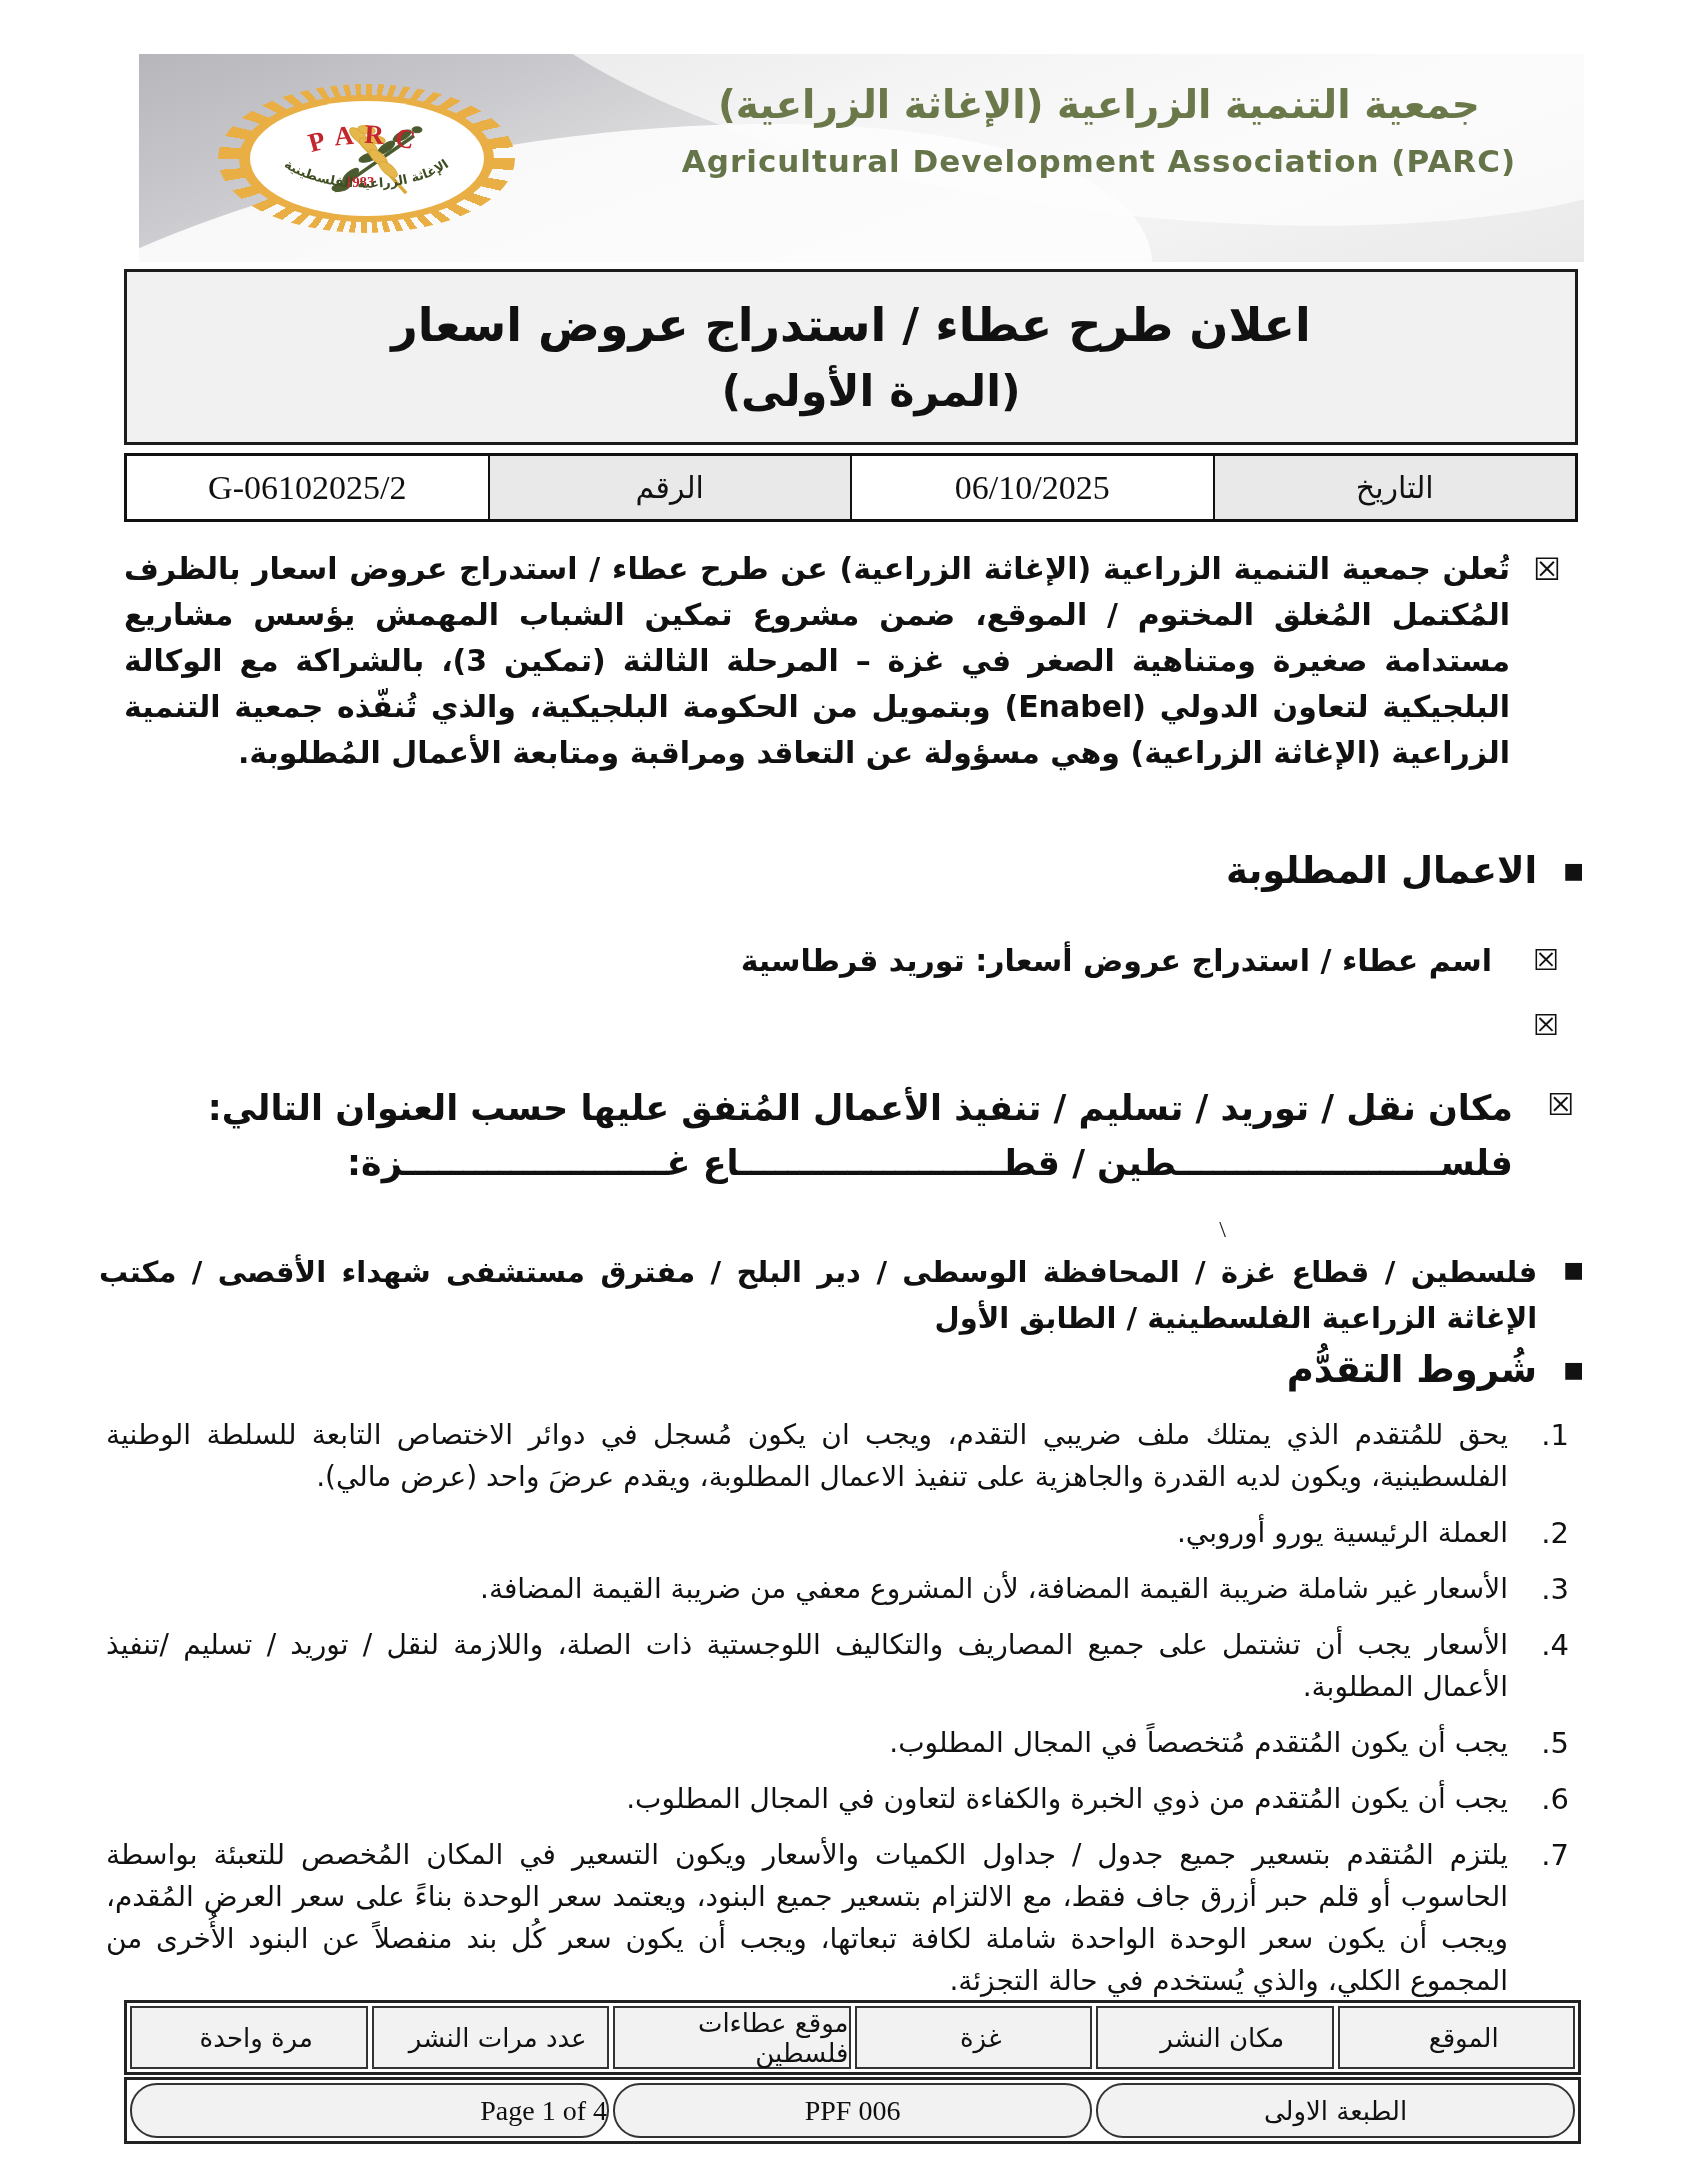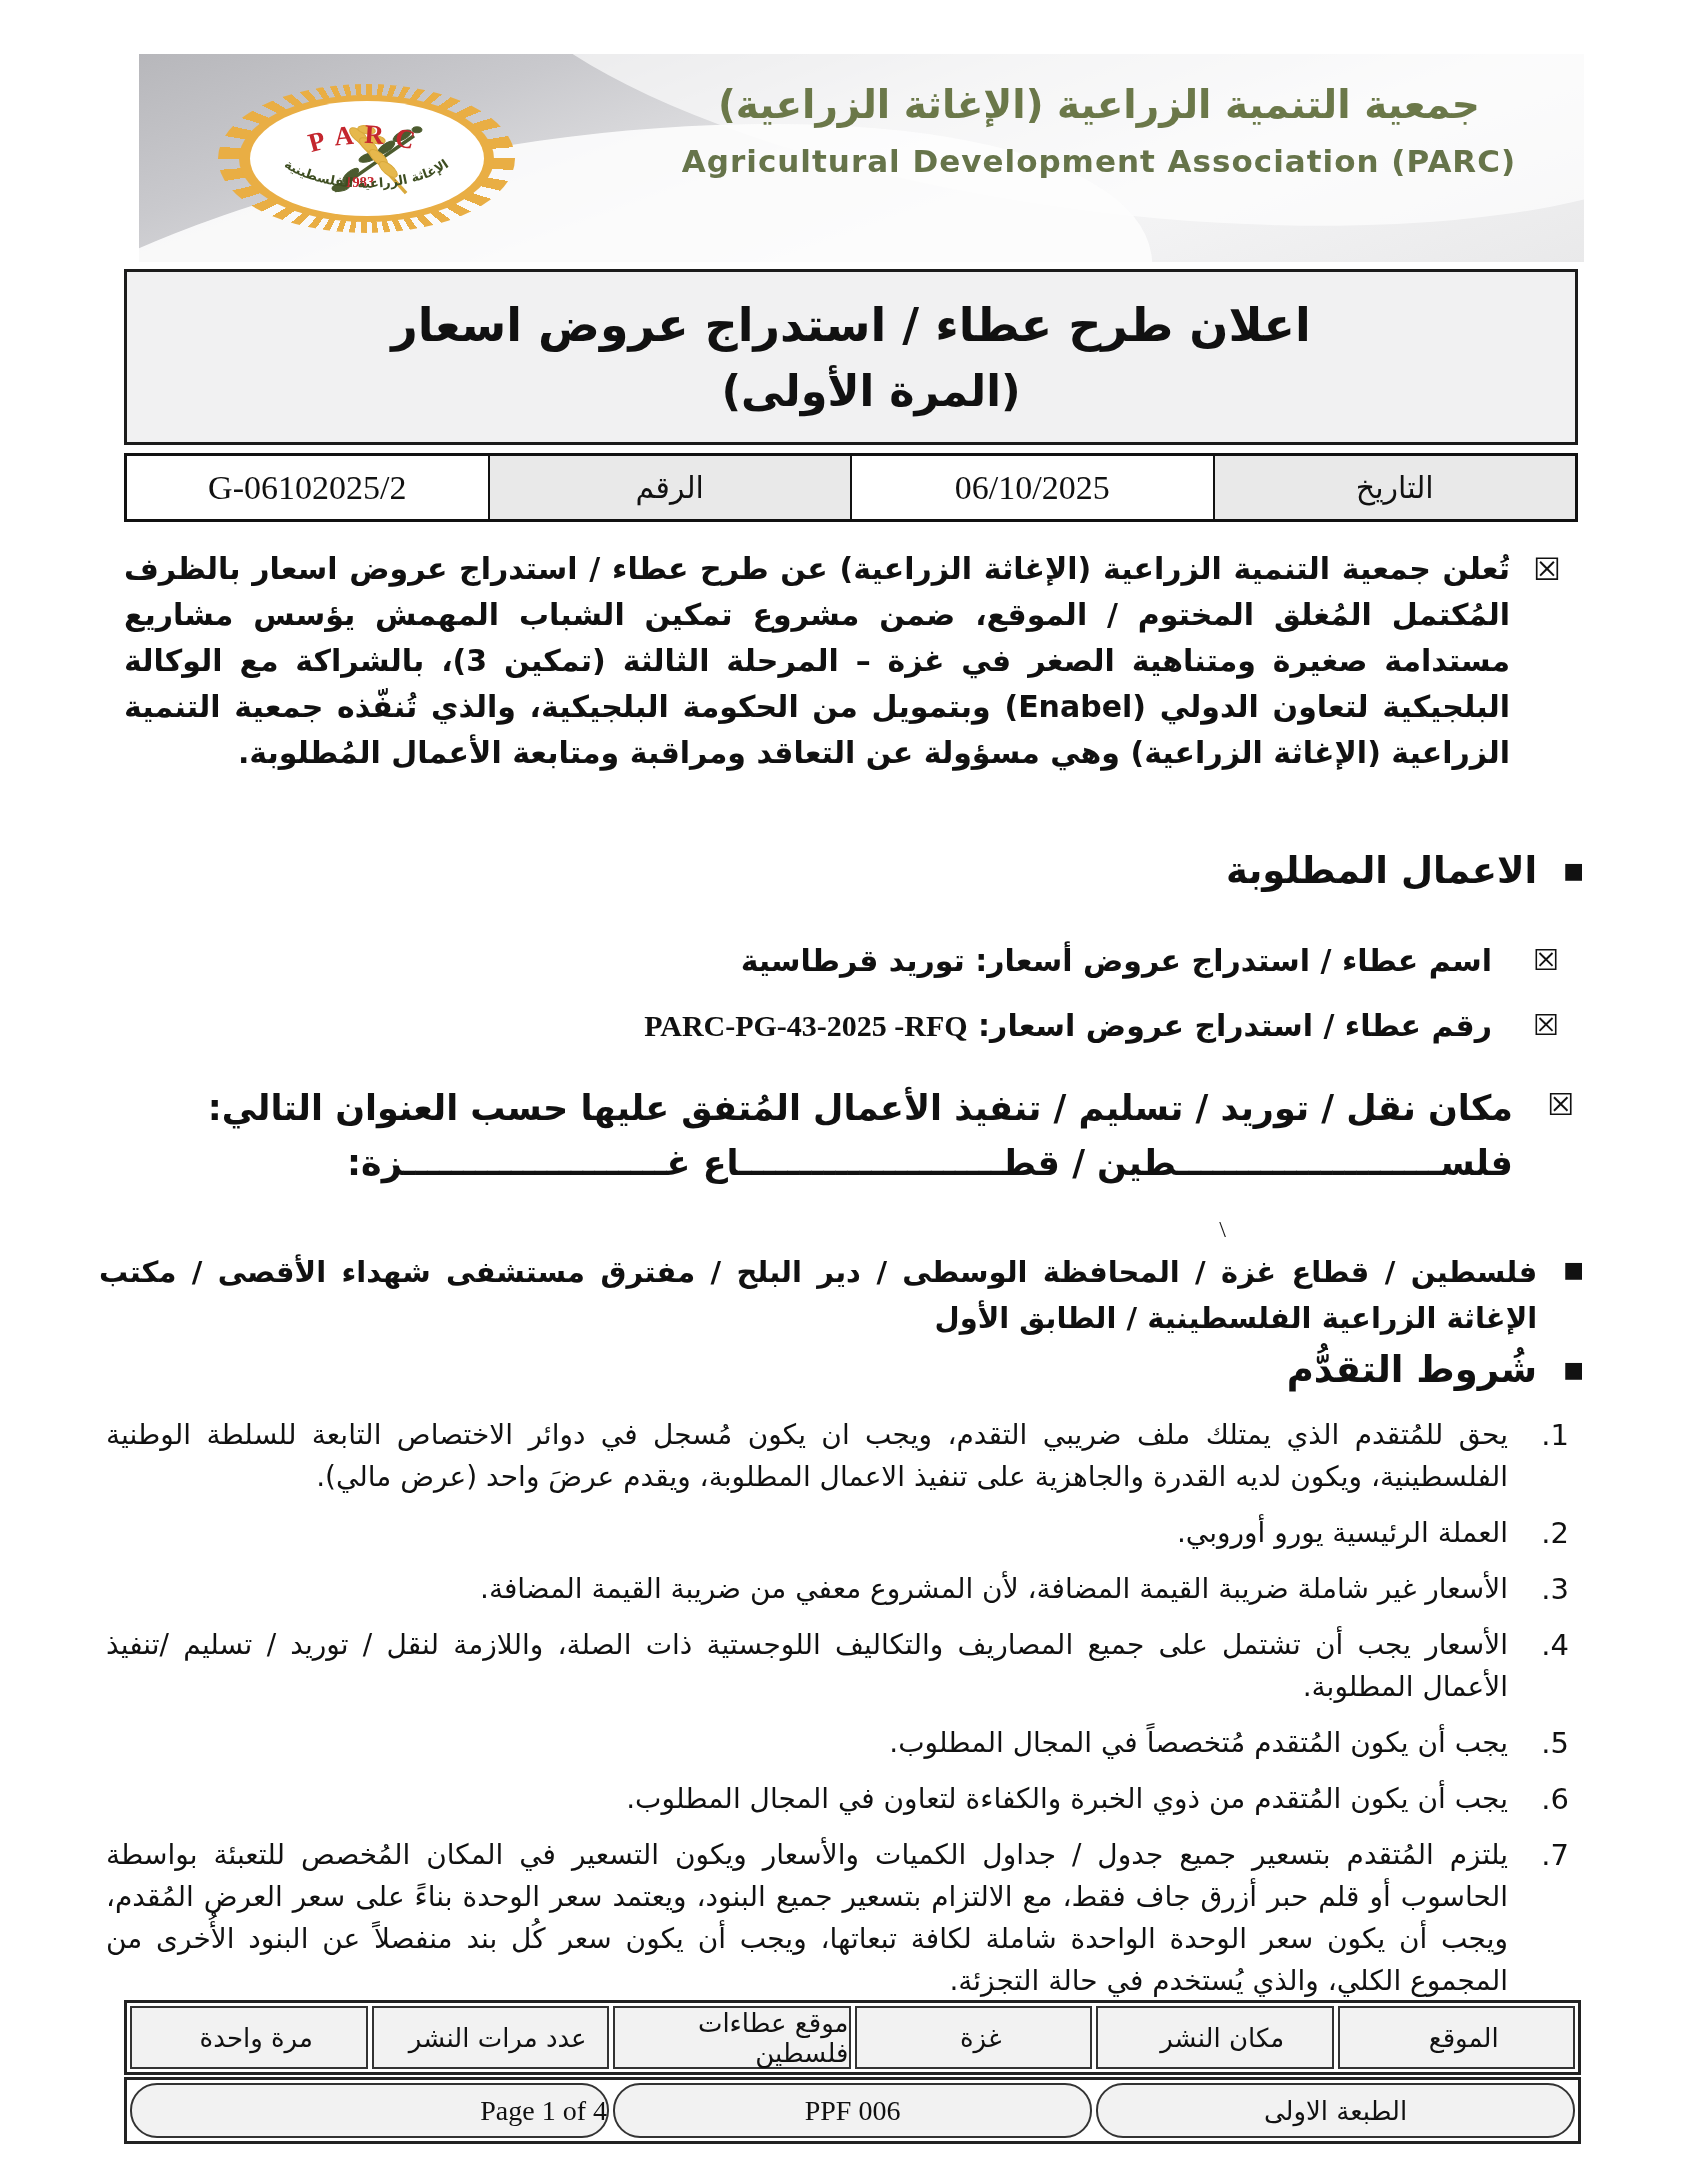--- a/index.html
+++ b/index.html
@@ -182,21 +182,20 @@
     <span class="txt">الاعمال المطلوبة</span>
   </div>
 
   <div class="chk-item" style="top:943px;width:1455px;">
     <span class="marker">☒</span>
     <span class="body"><span>اسم عطاء / استدراج عروض أسعار: </span><span>توريد قرطاسية</span></span>
   </div>
 
   <div class="chk-item" style="top:1008px;width:1455px;">
     <span class="marker">☒</span>
-    <span class="body"><span>رقم عطاء / استدراج عروض اسعار: </span><span class="latin">PARC-PG-43-2025 -RFQ</span></span>
   </div>
 
   <div class="loc-heading" style="top:1081px;">
     <span class="marker">☒</span>
     <span class="body">
       <span>مكان نقل / توريد / تسليم / تنفيذ الأعمال المُتفق عليها حسب العنوان التالي:</span><br>
       <span>فلســــــــــــــــــــــطين / قطــــــــــــــــــــــاع غــــــــــــــــــــــزة:</span>
     </span>
   </div>
   <div class="stray" style="top:1216px;">\</div>

